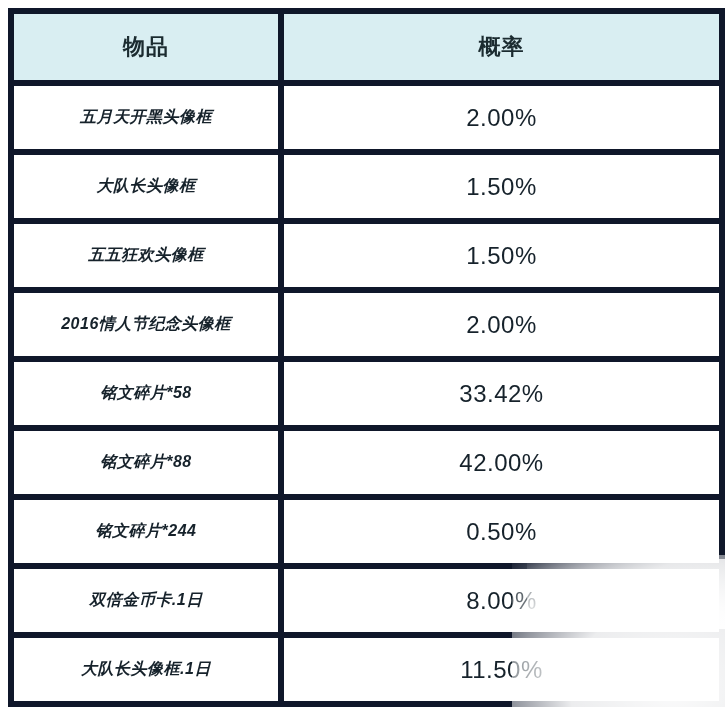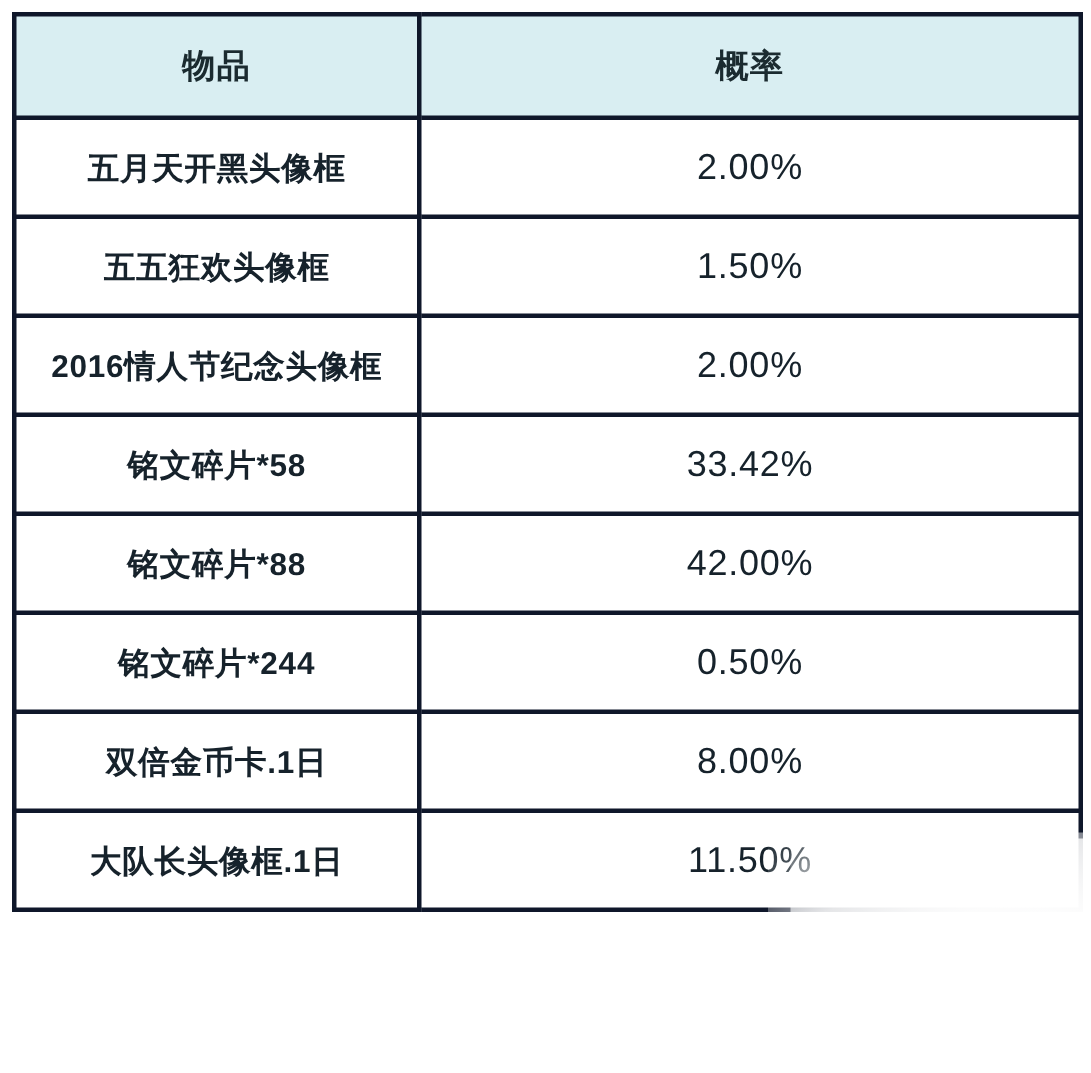--- a/index.html
+++ b/index.html
@@ -24,42 +24,43 @@
   table.drop-table {
     border-collapse: collapse;
     width: 711px;
     table-layout: fixed;
   }
   table.drop-table col.c-item { width: 270px; }
   table.drop-table col.c-rate { width: 441px; }
 
   table.drop-table th,
   table.drop-table td {
-    border: 3px solid #0f172a;
+    border: 6px solid #0f172a;
     text-align: center;
     vertical-align: middle;
     padding: 0;
   }
   table.drop-table thead th {
     background: #d9eef2;
     height: 66px;
     font-size: 22px;
     font-weight: bold;
     color: #1b2b30;
     letter-spacing: 1px;
   }
   table.drop-table tbody td {
     height: 63px;
     background: #ffffff;
     color: #16222b;
   }
   td.item-cell {
-    font-size: 21px;
+    font-size: 16px;
     font-weight: bold;
     letter-spacing: 0.5px;
+    font-style: italic;
   }
   td.rate-cell {
     font-size: 24px;
     font-weight: normal;
     letter-spacing: 0.5px;
   }
   
   .glare {
     position: absolute;
     right: 0px;
@@ -93,20 +94,24 @@
         <th>物品</th>
         <th>概率</th>
       </tr>
     </thead>
     <tbody>
       <tr>
         <td class="item-cell">五月天开黑头像框</td>
         <td class="rate-cell">2.00%</td>
       </tr>
       <tr>
+        <td class="item-cell">大队长头像框</td>
+        <td class="rate-cell">1.50%</td>
+      </tr>
+      <tr>
         <td class="item-cell">五五狂欢头像框</td>
         <td class="rate-cell">1.50%</td>
       </tr>
       <tr>
         <td class="item-cell">2016情人节纪念头像框</td>
         <td class="rate-cell">2.00%</td>
       </tr>
       <tr>
         <td class="item-cell">铭文碎片*58</td>
         <td class="rate-cell">33.42%</td>

